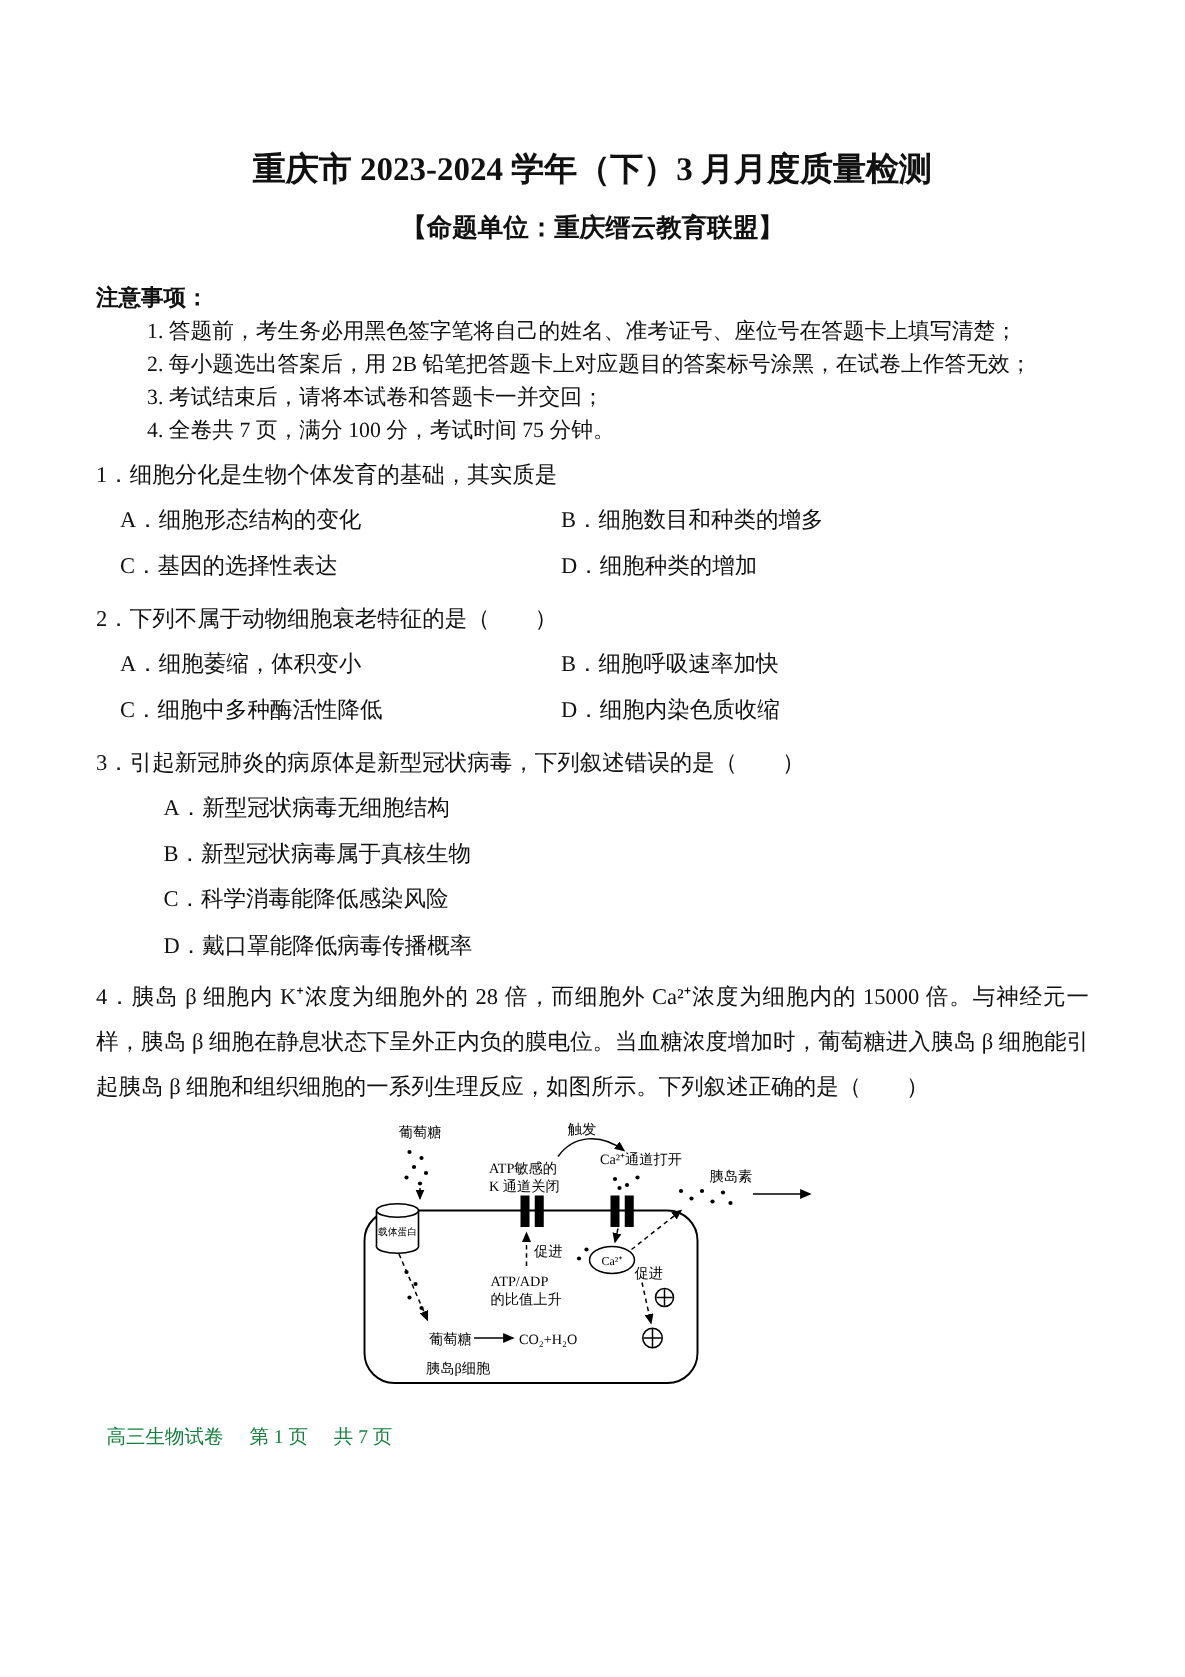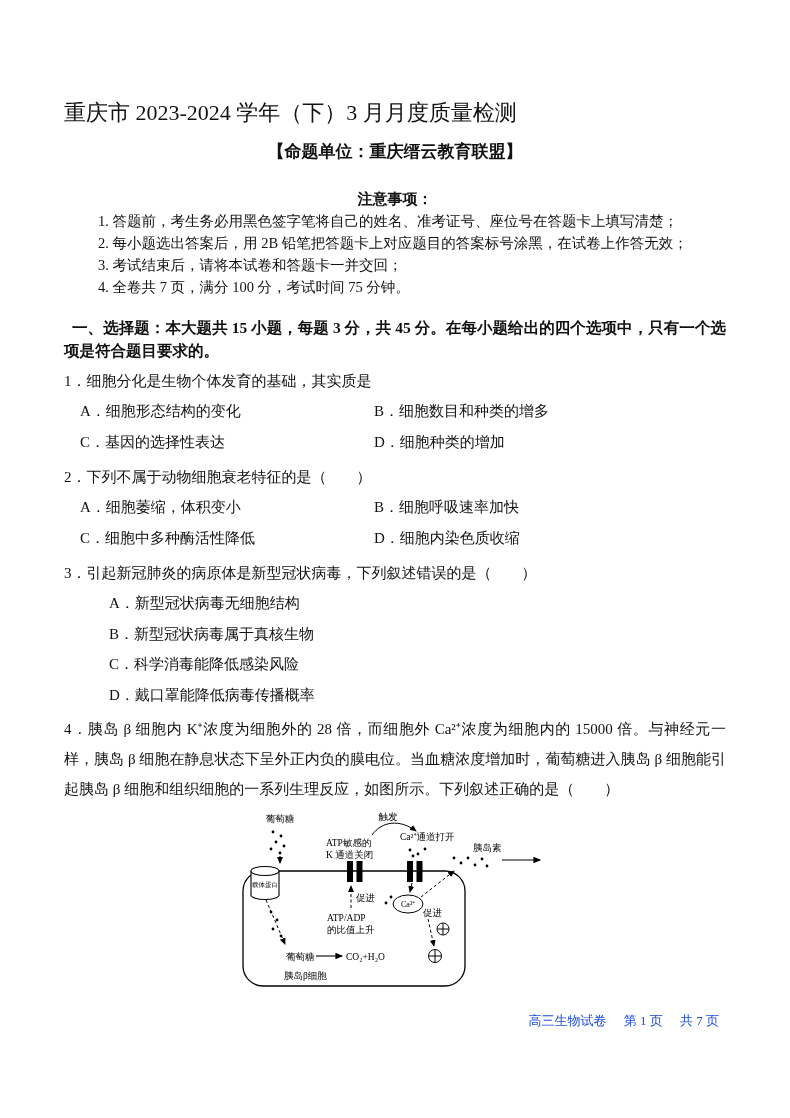--- a/index.html
+++ b/index.html
@@ -20,41 +20,42 @@
     background: #0a0a0a;
     color: #ffffff;
     font-weight: bold;
     font-size: 15px;
     line-height: 24px;
     padding: 1px 10px 2px 7px;
     letter-spacing: 1px;
   }
   .title {
     margin: 6px 0 0 0;
+    text-align: center;
     font-size: 22px;
-    font-weight: normal;
+    font-weight: bold;
     line-height: 30px;
   }
   .subtitle {
     margin: 4px 0 0 0;
     text-align: center;
     font-size: 28px;
     font-weight: bold;
     letter-spacing: 3px;
     line-height: 38px;
   }
   .committee {
     margin-top: 12px;
     text-align: center;
     font-size: 17px;
     font-weight: bold;
     line-height: 24px;
   }
   .notices { margin-top: 24px; font-size: 14.5px; }
-  .notices-heading { font-weight: bold; font-size: 15px; line-height: 22px; text-align: center; }
+  .notices-heading { font-weight: bold; font-size: 15px; line-height: 22px; }
   .notice-item { margin-left: 34px; line-height: 22px; }
   .section-heading {
     margin-top: 18px;
     font-weight: bold;
     font-size: 15.5px;
     line-height: 23px;
     text-align: justify;
     text-indent: 8px;
   }
   .question { font-size: 15px; }
@@ -67,44 +68,43 @@
   .options-2col .option { line-height: 31px; }
   .options-1col { margin-left: 45px; }
   .options-1col .option { line-height: 30.5px; }
   .diagram-wrap { margin: 4px 0 0 176px; }
   svg text { font-family: "Liberation Serif", serif; fill: #000; }
   .dt  { font-size: 9.5px; }
   .dts { font-size: 8px; }
   .dtc { font-size: 6.5px; }
   .footer {
     margin-top: 10px;
-    text-align: right;
+    text-align: left;
     font-size: 13px;
-    color: #1d4ed8;
+    color: #15803d;
   }
   .footer span { margin: 0 7px; }
 </style>
 </head>
 <body>
 
 <div class="page">
 
 
   <div class="title">重庆市 2023-2024 学年（下）3 月月度质量检测</div>
   <div class="committee">【命题单位：重庆缙云教育联盟】</div>
 
   <div class="notices">
     <div class="notices-heading">注意事项：</div>
     <div class="notice-item">1. 答题前，考生务必用黑色签字笔将自己的姓名、准考证号、座位号在答题卡上填写清楚；</div>
     <div class="notice-item">2. 每小题选出答案后，用 2B 铅笔把答题卡上对应题目的答案标号涂黑，在试卷上作答无效；</div>
     <div class="notice-item">3. 考试结束后，请将本试卷和答题卡一并交回；</div>
     <div class="notice-item">4. 全卷共 7 页，满分 100 分，考试时间 75 分钟。</div>
   </div>
 
-  <div class="section-heading">一、选择题：本大题共 15 小题，每题 3 分，共 45 分。在每小题给出的四个选项中，只有一个选项是符合题目要求的。</div>
 
   <div class="question">
     <div class="stem">1．细胞分化是生物个体发育的基础，其实质是</div>
     <div class="options-2col">
       <div class="option">A．细胞形态结构的变化</div>
       <div class="option">B．细胞数目和种类的增多</div>
       <div class="option">C．基因的选择性表达</div>
       <div class="option">D．细胞种类的增加</div>
     </div>
   </div>

